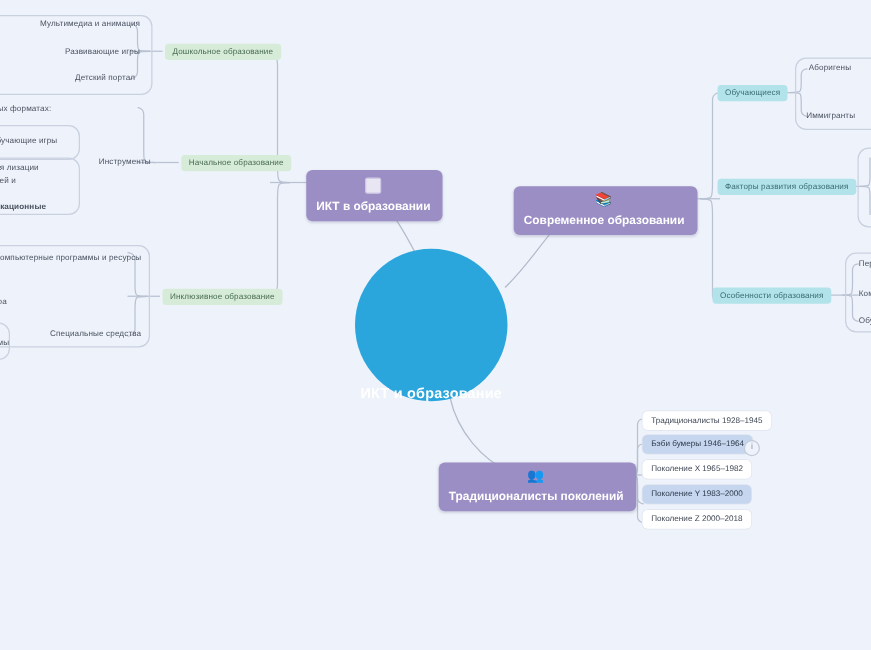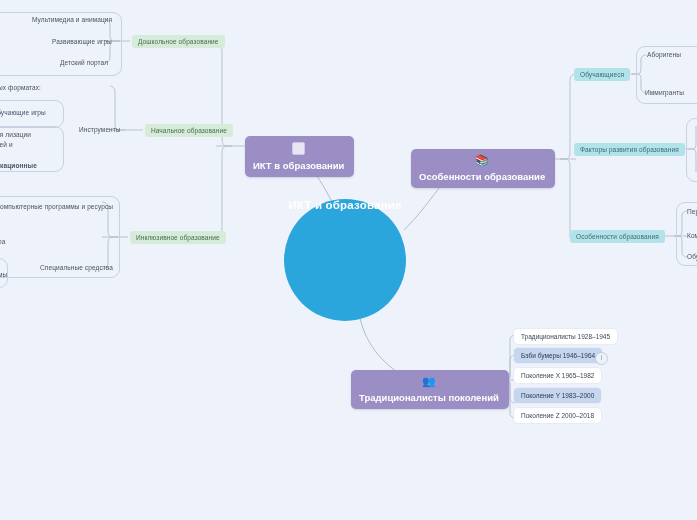--- a/index.html
+++ b/index.html
@@ -34,21 +34,21 @@
   .root {
     width: 122px;
     height: 122px;
     border-radius: 50%;
     background: #2ba6dd;
     color: #ffffff;
     font-size: 11.5px;
     font-weight: bold;
     display: flex;
     align-items: center;
-    justify-content: flex-start;
+    justify-content: flex-end;
     letter-spacing: .2px;
   }
 
   
   .l1 {
     background: #9b8ec4;
     color: #ffffff;
     border-radius: 5px;
     font-size: 9.5px;
     font-weight: bold;
@@ -253,21 +253,21 @@
   </div>
   <div class="node leaf" style="left:36px; top:262px;">
     <span>Специальные средства</span>
   </div>
   <div class="node leaf" style="left:-6px; top:269px;">
     <span>мы</span>
   </div>
 
   <div class="node l1" style="left:411px; top:149px;">
     <span class="glyph">📚</span>
-    <span>Особенности образование</span>
+    <span>Современное образовании</span>
   </div>
 
   <div class="node l2cyan" style="left:574px; top:68px;">
     <span>Обучающиеся</span>
   </div>
   <div class="node leaf" style="left:643px; top:49px;">
     <span>Аборигены</span>
   </div>
   <div class="node leaf" style="left:641px; top:87px;">
     <span>Иммигранты</span>

